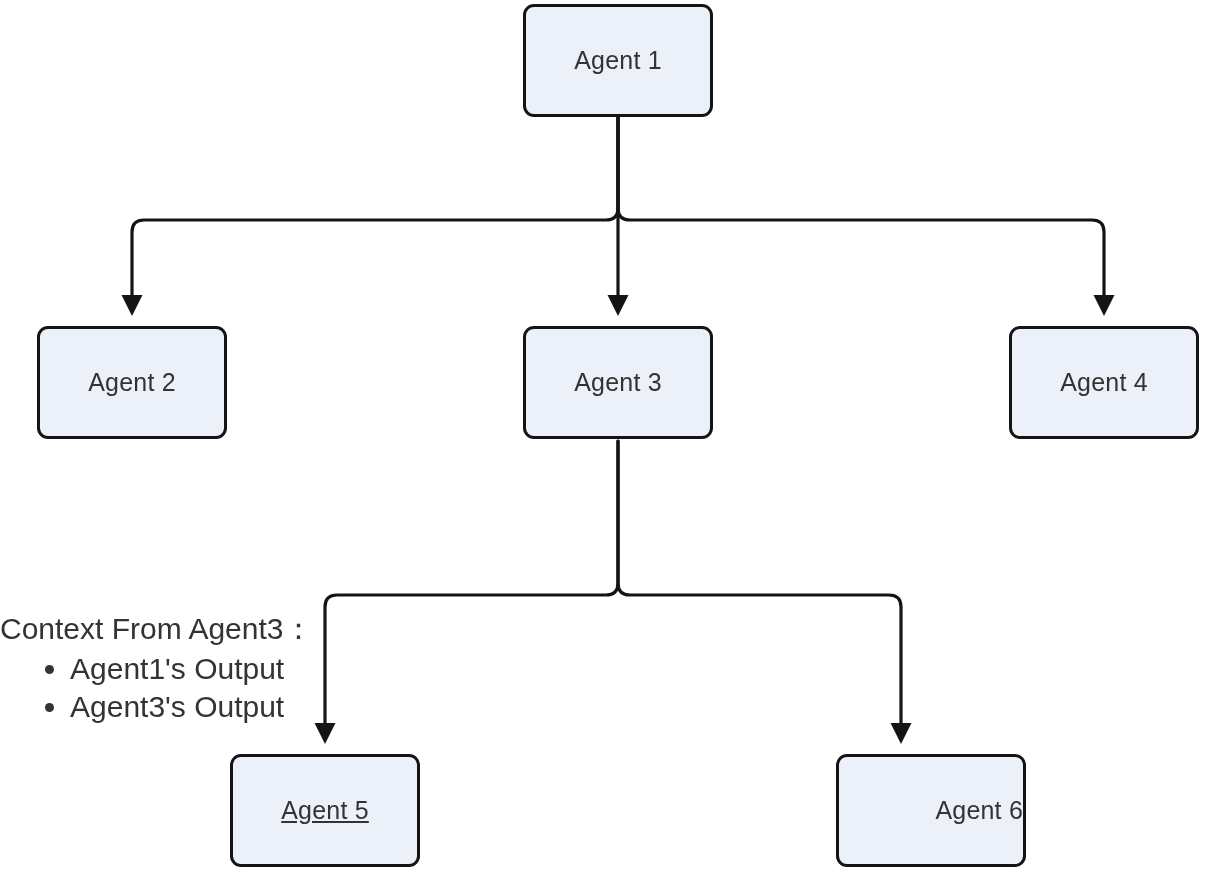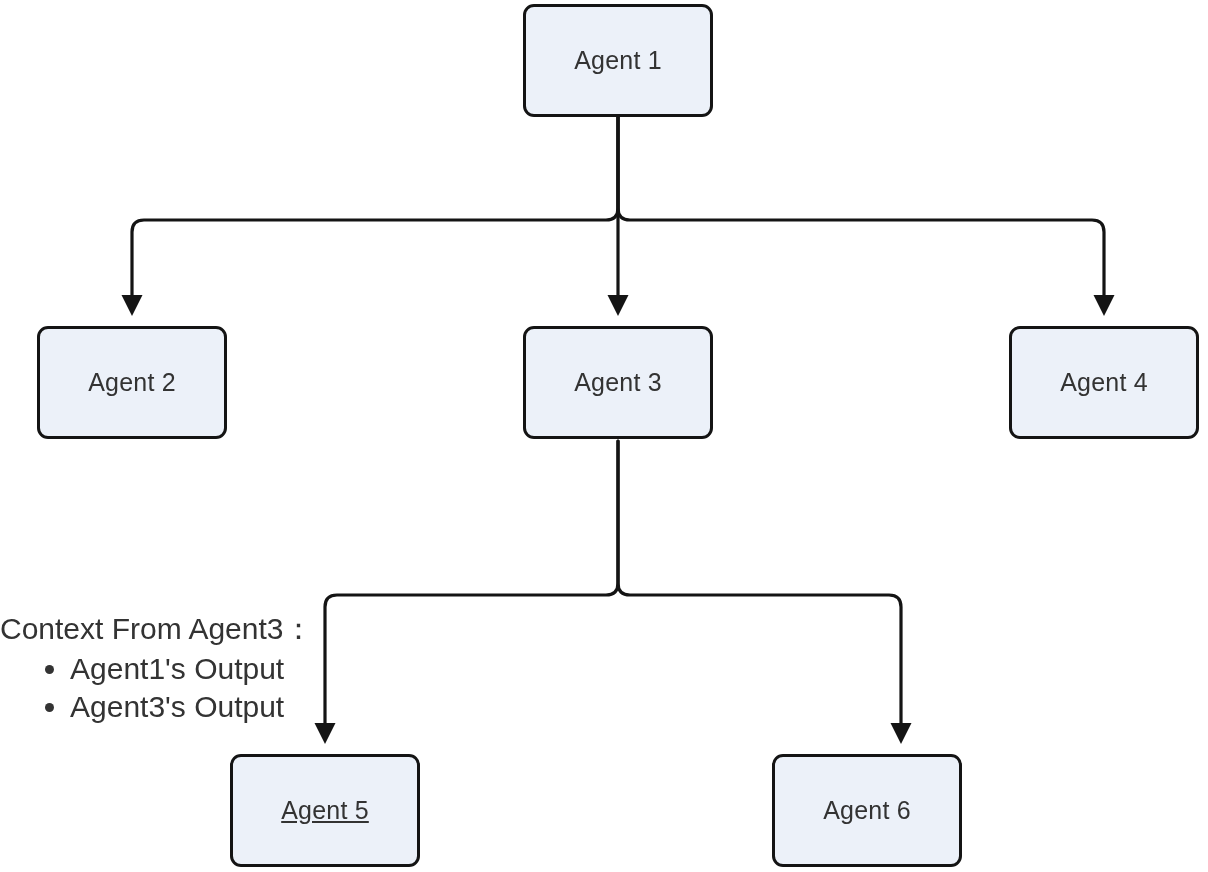--- a/index.html
+++ b/index.html
@@ -35,21 +35,21 @@
     justify-content: center;
     font-size: 25px;
     color: #333333;
     letter-spacing: 0.2px;
   }
   .node-agent1 { left: 523px; top: 4px;   }
   .node-agent2 { left: 37px;   top: 326px; }
   .node-agent3 { left: 523px;  top: 326px; }
   .node-agent4 { left: 1009px; top: 326px; text-align: right; }
   .node-agent5 { left: 230px;  top: 754px; text-decoration: underline; }
-  .node-agent6 { left: 772px;  top: 754px; }
+  .node-agent6 { left: 836px;  top: 754px; justify-content: flex-end; }
 
   .annotation {
     position: absolute;
     left: 0px;
     top: 597px;
     color: #333333;
     font-size: 30px;
     line-height: 38px;
     margin-top: 13px;
   }

